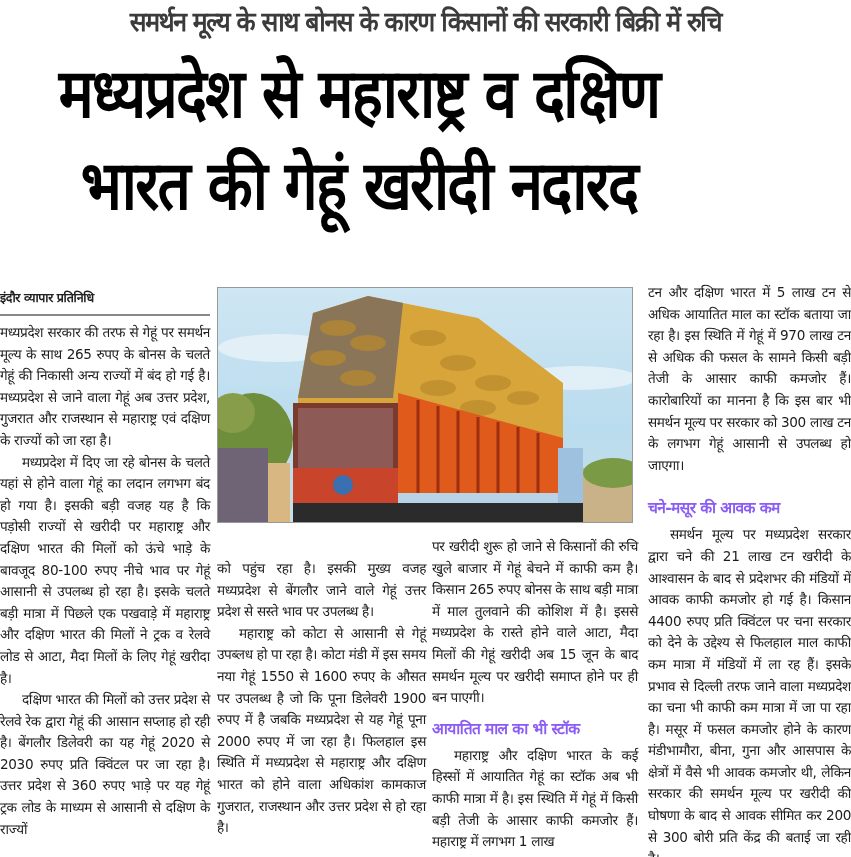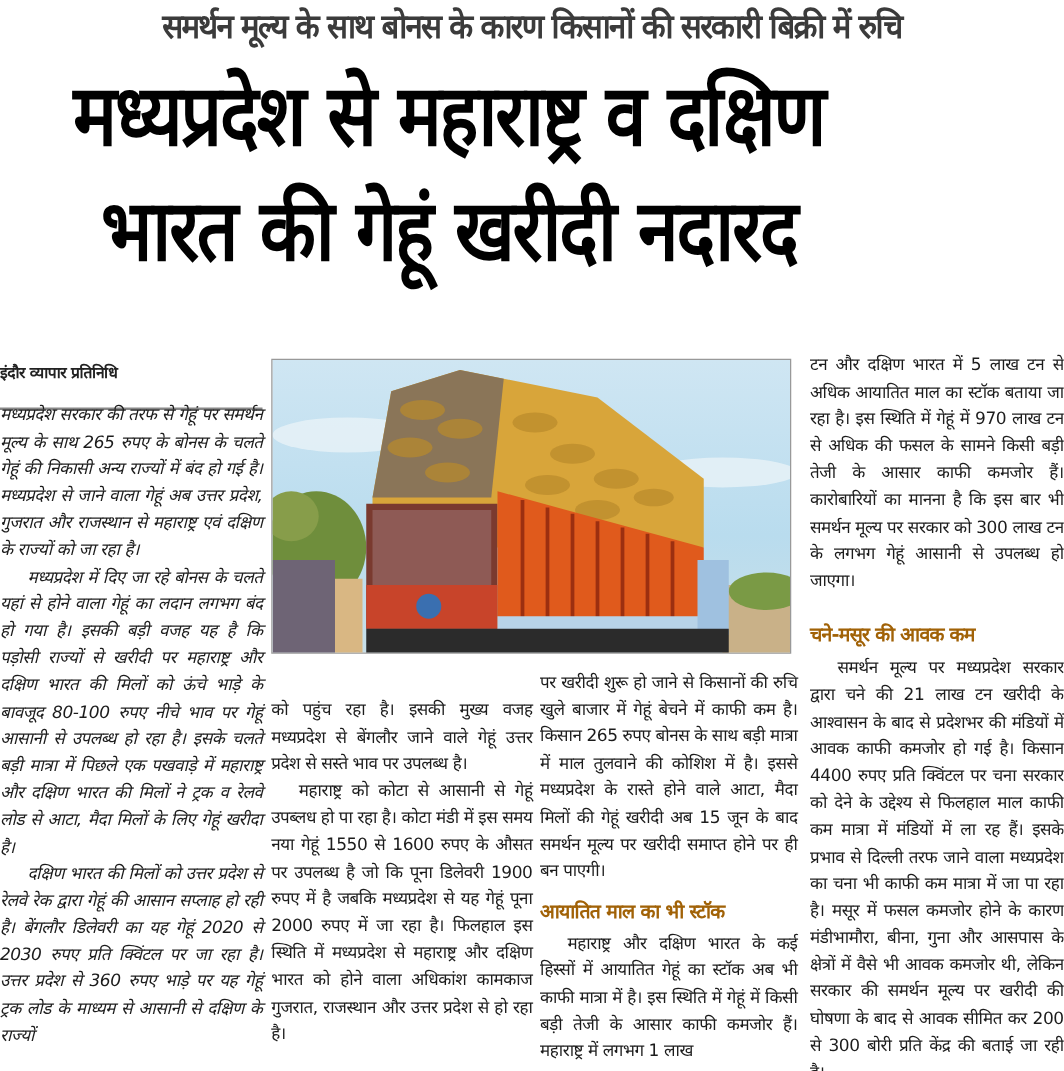--- a/index.html
+++ b/index.html
@@ -16,37 +16,37 @@
     position: absolute; left: 0; top: 48px; width: 718px;
     text-align: center; font-weight: bold; color: #000;
     font-size: 68px; line-height: 92px; letter-spacing: -2px;
     white-space: nowrap;
   }
   .headline .line { display: block; transform: scaleX(0.86); transform-origin: center; }
 
   .byline {
     position: absolute; left: 0; top: 289px; width: 210px;
     font-size: 12.5px; font-weight: bold; color: #222;
-    padding-bottom: 20px; border-bottom: 2px solid #888;
+    padding-bottom: 8px; border-bottom: 2px solid #888;
     letter-spacing: -0.4px;
   }
 
   .col {
     position: absolute; font-size: 13.6px; line-height: 21.6px;
     text-align: justify; color: #1c1c1c; letter-spacing: -0.35px;
   }
   .col p { text-indent: 0; }
   .col p.ind { text-indent: 22px; }
-  .col1 { left: 0; top: 322px; width: 210px; font-style: italic; }
+  .col1 { left: 0; top: 322px; width: 210px; }
   .col2 { left: 217px; top: 558px; width: 209px; }
   .col3 { left: 432px; top: 536px; width: 206px; }
   .col4 { left: 648px; top: 282px; width: 203px; }
 
   .subhead {
-    font-weight: bold; font-size: 15.5px; line-height: 28px; color: #a16207;
+    font-weight: bold; font-size: 15.5px; line-height: 28px; color: #8b5cf6;
     letter-spacing: -0.6px; margin: 6px 0 2px 0;
   }
 
   .photo {
     position: absolute; left: 217px; top: 287px; width: 416px; height: 236px;
     border: 1px solid #999; overflow: hidden;
     background: linear-gradient(180deg, #cfe6f3 0%, #b9dcee 60%, #c8dfe8 100%);
   }
   .photo svg { display: block; }
 </style>

